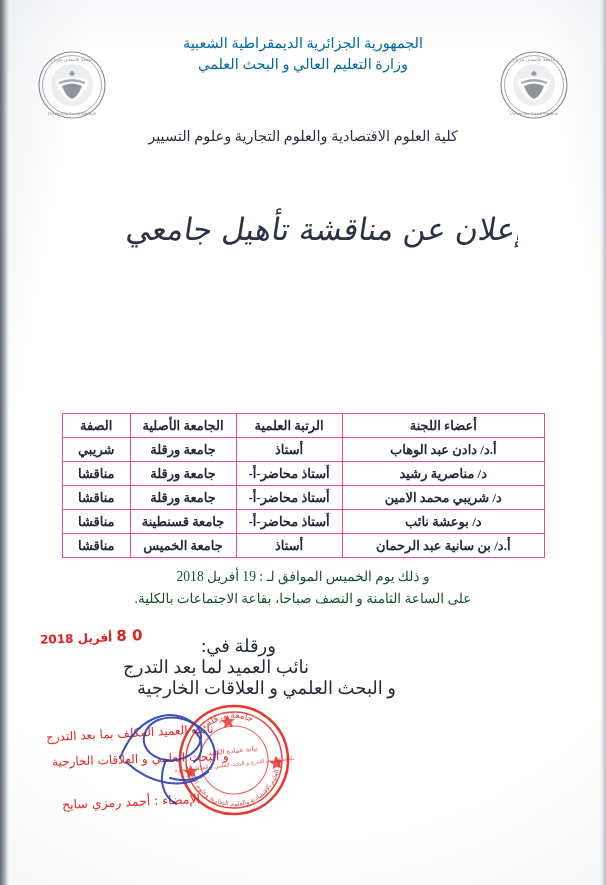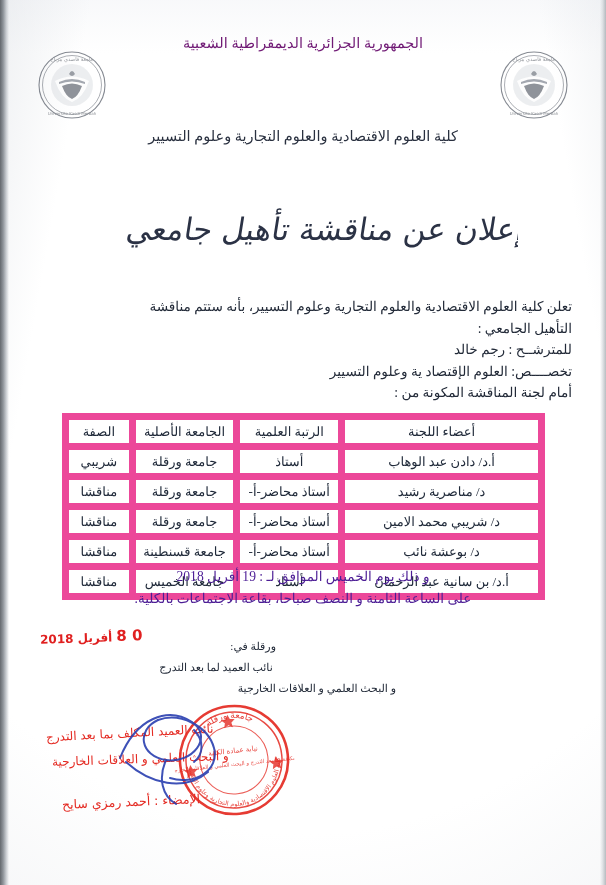--- a/index.html
+++ b/index.html
@@ -49,21 +49,21 @@
   
   .header {
     position: absolute;
     top: 33px; left: 0; right: 0;
     text-align: center;
   }
   .header .line {
     font-size: 14.5px;
     line-height: 21px;
     letter-spacing: .3px;
-    color: #701a75;
+    color: #0369a1;
   }
   .header .line.wide { letter-spacing: 3.2px; }
 
   .logo {
     position: absolute;
     top: 48px;
     width: 74px; height: 74px;
     opacity: .62;
   }
   .logo.left  { left: 35px; }
@@ -105,50 +105,50 @@
   .jury {
     position: absolute;
     top: 413px;
     left: 62px;
     width: 483px;
     border-collapse: collapse;
     font-size: 13px;
     color: #202a3a;
   }
   .jury th, .jury td {
-    border: 7px solid #ec4899;
+    border: 1px solid #ec4899;
     height: 23px;
     text-align: center;
-    font-weight: normal;
+    font-weight: bold;
     padding: 0 4px;
     white-space: nowrap;
   }
   .jury th { letter-spacing: .2px; }
   .jury .c-name  { width: 42%; text-align: center; }
   .jury .c-rank  { width: 22%; text-align: center; }
   .jury .c-univ  { width: 22%; }
   .jury .c-role  { width: 14%; }
 
   
   .datelines {
     position: absolute;
     top: 566px; left: 0; right: 0;
     text-align: center;
     font-size: 13.6px;
     line-height: 22px;
-    color: #4c1d95;
+    color: #14532d;
   }
 
   
   .footer {
     position: absolute;
     top: 636px;
     right: 330px;
     text-align: right;
-    font-size: 11px;
+    font-size: 18px;
     line-height: 21px;
     color: #222a38;
     width: 200px;
   }
   .footer .sig-title { margin-right: -80px; white-space: nowrap; text-align: center; }
   .footer .sig-title2 { margin-right: -120px; white-space: nowrap; }
 
   
   .date-stamp {
     position: absolute;
@@ -240,37 +240,31 @@
       <path d="M24 34 Q37 28 50 34 L50 36 Q37 31 24 36 Z" fill="#6d7480"></path>
       <path d="M27 38 Q37 33 47 38 Q43 49 37 51 Q31 49 27 38 Z" fill="#4c525d"></path>
       <path d="M34 26 Q37 20 40 26 Q37 30 34 26 Z" fill="#5c636e"></path>
       <text x="37" y="13" text-anchor="middle" font-size="5.2" fill="#4a5059" font-family="'DejaVu Sans',sans-serif">جامعة قاصدي مرباح</text>
       <text x="37" y="67" text-anchor="middle" font-size="4" fill="#4a5059" font-family="'DejaVu Sans',sans-serif">Universite Kasdi Merbah</text>
     </svg>
   </div>
 
   <div class="header">
     <div class="line">الجمهورية الجزائرية الديمقراطية الشعبية</div>
+    <div class="line">وزارة التعليم العالي و البحث العلمي</div>
   </div>
 
   <div class="faculty">كلية العلوم الاقتصادية والعلوم التجارية وعلوم التسيير</div>
 
   <div class="title-wrap">
     <svg width="430" height="86" viewBox="0 0 430 86" aria-hidden="true">
       <text x="215" y="58" text-anchor="middle" font-family="'DejaVu Sans', sans-serif" font-size="31" fill="#2b3245" transform="skewX(-9) translate(30,0)">إعلان عن مناقشة تأهيل جامعي</text>
     </svg>
   </div>
 
-  <div class="body-block">
-    <div class="p1">تعلن كلية العلوم الاقتصادية والعلوم التجارية وعلوم التسيير، بأنه ستتم مناقشة</div>
-    <div class="lbl">التأهيل الجامعي :</div>
-    <div class="lbl">للمترشــح : رجم خالد</div>
-    <div class="lbl">تخصــــص:  العلوم الإقتصاد ية وعلوم التسيير</div>
-    <div class="lbl">أمام لجنة المناقشة المكونة من :</div>
-  </div>
 
   <table class="jury">
     <thead>
       <tr>
         <th class="c-name">أعضاء اللجنة</th>
         <th class="c-rank">الرتبة العلمية</th>
         <th class="c-univ">الجامعة الأصلية</th>
         <th class="c-role">الصفة</th>
       </tr>
     </thead>

